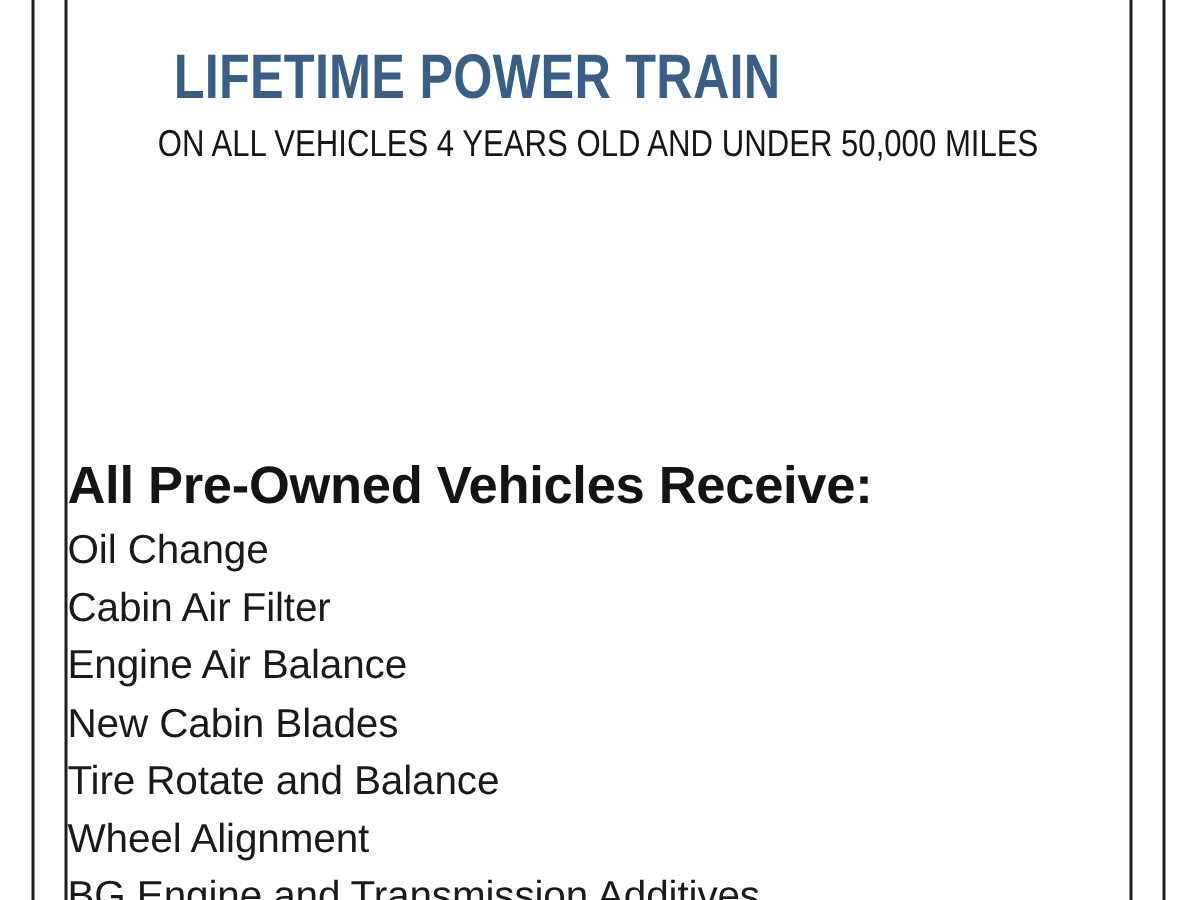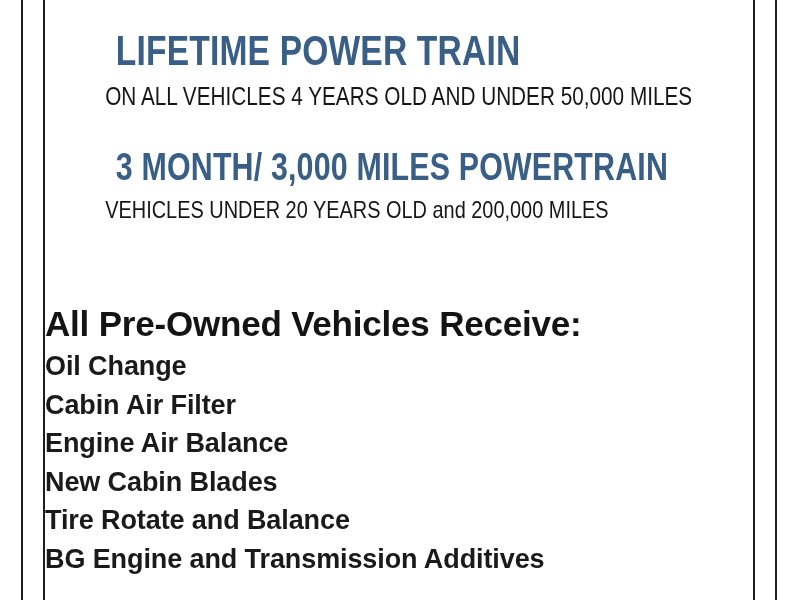--- a/index.html
+++ b/index.html
@@ -98,21 +98,21 @@
     white-space: nowrap;
   }
   .services-list {
     list-style: none;
     margin: 0;
     padding: 0;
   }
   .services-list li {
     color: #1a1a1a;
     font-family: "Liberation Sans", sans-serif;
-    font-weight: 700;
+    font-weight: 400;
     font-size: 27px;
     line-height: 38.5px;
     letter-spacing: -0.1px;
     white-space: nowrap;
   }
 </style>
 </head>
 <body style="background: rgb(255, 255, 255);">
 
 <div id="flyer" style="background: rgb(255, 255, 255);">
@@ -122,31 +122,28 @@
   <div class="vrule right-inner" style="background: rgb(29, 29, 29);"></div>
   <div class="vrule right-outer" style="background: rgb(29, 29, 29);"></div>
 
   <div class="content">
 
     <section class="warranty-block" id="block-lifetime">
       <h1 class="warranty-title" style="color: rgb(58, 95, 134);">LIFETIME POWER TRAIN</h1>
       <p class="warranty-sub">ON ALL VEHICLES 4 YEARS OLD AND UNDER 50,000 MILES</p>
     </section>
 
-    <section class="warranty-block" id="block-threemonth">
-      <h1 class="warranty-title" style="color: rgb(58, 95, 134);">3 MONTH/ 3,000 MILES POWERTRAIN</h1>
-      <p class="warranty-sub">VEHICLES UNDER 20 YEARS OLD and 200,000 MILES</p>
-    </section>
 
     <section id="services">
       <h2 class="services-heading">All Pre-Owned Vehicles Receive:</h2>
       <ul class="services-list" id="services-list">
           <li>Oil Change</li>
           <li>Cabin Air Filter</li>
           <li>Engine Air Balance</li>
           <li>New Cabin Blades</li>
           <li>Tire Rotate and Balance</li>
+          <li>Wheel Alignment</li>
           <li>BG Engine and Transmission Additives</li>
         </ul>
     </section>
 
   </div>
 </div>
 
 </body></html>

